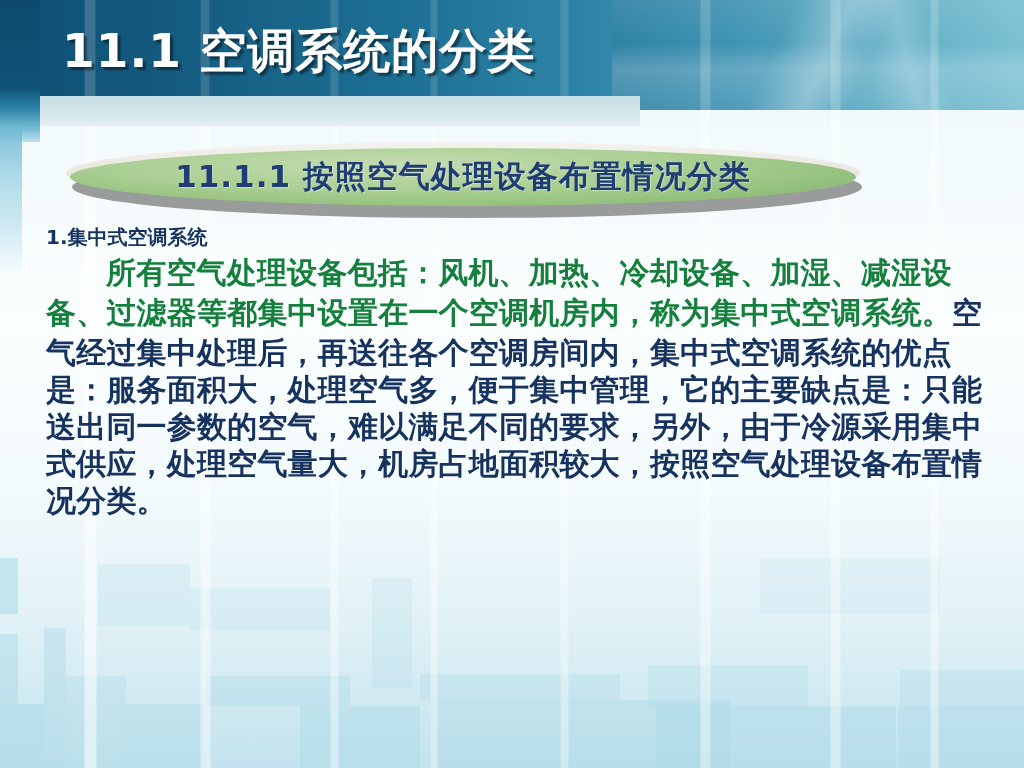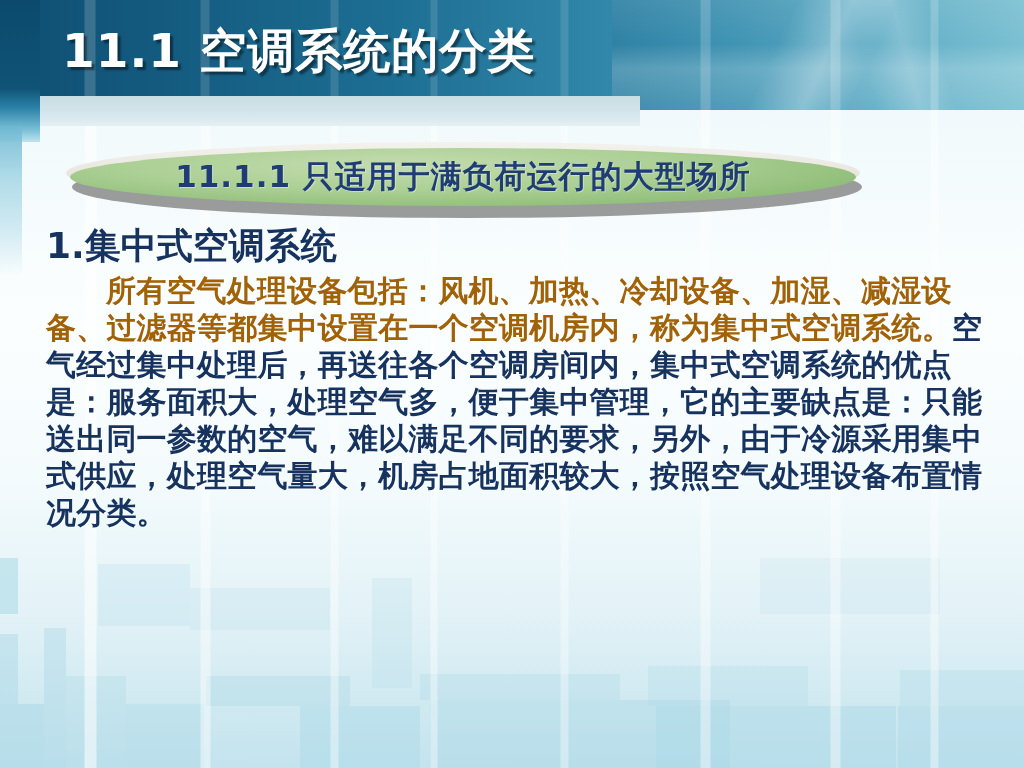--- a/index.html
+++ b/index.html
@@ -186,40 +186,41 @@
     text-shadow: 1px 1px 0 rgba(255,255,255,0.35);
   }
 
   
   .body-block {
     position: absolute;
     left: 46px; top: 226px;
     width: 950px;
   }
   .heading1 {
-    font-size: 36px;
+    font-size: 20px;
     font-weight: bold;
     color: #16335f;
     line-height: 1.10;
     letter-spacing: 0px;
     text-shadow: 1px 1px 1px rgba(255,255,255,0.75);
     margin-bottom: 6px;
   }
   .para {
     font-size: 30px;
     font-weight: bold;
     color: #16335f;
     line-height: 1.235;
     text-indent: 2em;
     letter-spacing: 0.2px;
     text-shadow: 1px 1px 1px rgba(255,255,255,0.70);
   }
   .hl {
-    color: #a16207;
+    color: #15803d;
     text-shadow: 1px 1px 1px rgba(255,255,255,0.85);
+    font-family: Liberation Mono, monospace;
   }
 </style>
 </head>
 <body>
 
 <div id="slide">
 
   <div class="bg-base"></div>
 
   <div class="bg-mosaic">
@@ -251,21 +252,21 @@
   <div class="hdr-band2"></div>
   <div class="hdr-edge-left"></div>
   <div class="hdr-edge-left2"></div>
 
   <div class="title">11.1  空调系统的分类</div>
 
   <div class="ellipse-wrap">
     <div class="ellipse-shadow"></div>
     <div class="ellipse-rim"></div>
     <div class="ellipse-face">
-      <span class="ellipse-text">11.1.1 只适用于满负荷运行的大型场所</span>
+      <span class="ellipse-text">11.1.1 按照空气处理设备布置情况分类</span>
     </div>
   </div>
 
   <div class="body-block">
     <div class="heading1">1.集中式空调系统</div>
     <div class="para">
       <span class="hl">所有空气处理设备包括：风机、加热、冷却设备、加湿、减湿设备、过滤器等都集中设置在一个空调机房内，称为集中式空调系统。</span><span>空气经过集中处理后，再送往各个空调房间内，集中式空调系统的优点是：服务面积大，处理空气多，便于集中管理，它的主要缺点是：只能送出同一参数的空气，难以满足不同的要求，另外，由于冷源采用集中式供应，处理空气量大，机房占地面积较大，按照空气处理设备布置情况分类。</span>
     </div>
   </div>
 

